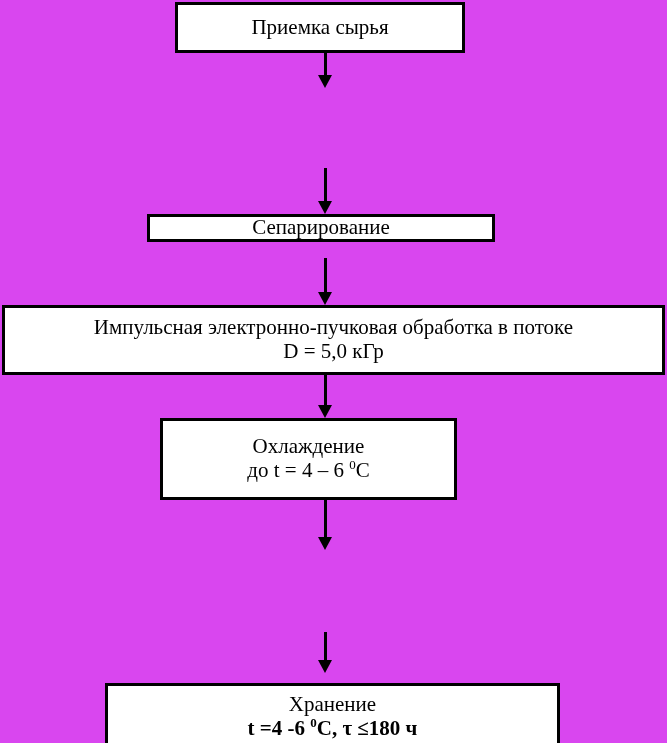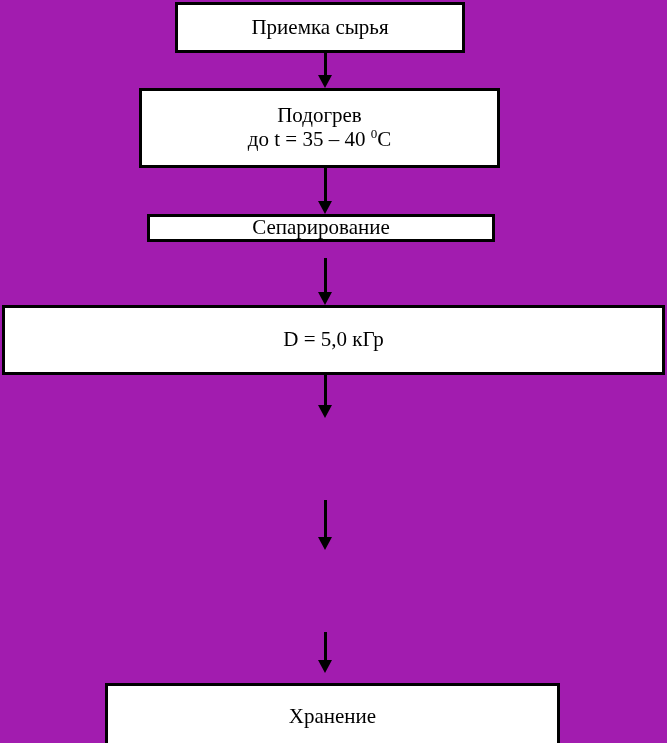--- a/index.html
+++ b/index.html
@@ -4,21 +4,21 @@
 <style>
   html, body {
     margin: 0;
     padding: 0;
     background: #ffffff;
   }
   #canvas {
     position: relative;
     width: 667px;
     height: 743px;
-    background: #a21caf;
+    background: #d946ef;
     font-family: "Liberation Serif", "DejaVu Serif", serif;
     color: #000000;
     overflow: hidden;
   }
   .node {
     position: absolute;
     box-sizing: border-box;
     border: 3px solid #000000;
     background: #ffffff;
     display: flex;
@@ -71,57 +71,59 @@
 
   <div class="node" style="left:175px; top:2px; width:290px; height:51px;">
     <span class="line l1">Приемка сырья</span>
   </div>
 
   <div class="connector" style="left:295px; top:53px; width:60px; height:35px;">
     <div class="shaft" style="height:24px;"></div>
     <div class="head"></div>
   </div>
 
-  <div class="node" style="left:139px; top:88px; width:361px; height:80px;">
-    <span class="line l1">Подогрев</span>
-    <span class="line l2 line2"><span>до t = 35 – 40 </span><sup class="deg">0</sup><span>С</span></span>
-  </div>
 
   <div class="connector" style="left:295px; top:168px; width:60px; height:46px;">
     <div class="shaft" style="height:35px;"></div>
     <div class="head"></div>
   </div>
 
   <div class="node" style="left:147px; top:214px; width:348px; height:28px;">
     <span class="line l1">Сепарирование</span>
   </div>
 
   <div class="connector" style="left:295px; top:258px; width:60px; height:47px;">
     <div class="shaft" style="height:36px;"></div>
     <div class="head"></div>
   </div>
 
   <div class="node" style="left:2px; top:305px; width:663px; height:70px;">
+    <span class="line l1">Импульсная электронно-пучковая обработка в потоке</span>
     <span class="line l2">D = 5,0 кГр</span>
   </div>
 
   <div class="connector" style="left:295px; top:375px; width:60px; height:43px;">
     <div class="shaft" style="height:32px;"></div>
     <div class="head"></div>
   </div>
 
+  <div class="node" style="left:160px; top:418px; width:297px; height:82px;">
+    <span class="line l1">Охлаждение</span>
+    <span class="line l2 line2"><span>до t = 4 – 6 </span><sup class="deg">0</sup><span>С</span></span>
+  </div>
 
   <div class="connector" style="left:295px; top:500px; width:60px; height:50px;">
     <div class="shaft" style="height:39px;"></div>
     <div class="head"></div>
   </div>
 
 
   <div class="connector" style="left:295px; top:632px; width:60px; height:41px;">
     <div class="shaft" style="height:30px;"></div>
     <div class="head"></div>
   </div>
 
   <div class="node bold2" style="left:105px; top:683px; width:455px; height:68px;">
     <span class="line l1">Хранение</span>
+    <span class="line l2 line2"><span>t =4 -6 </span><sup class="deg">0</sup><span>С,  τ ≤180 ч</span></span>
   </div>
 
 </div>
 
 </body></html>

